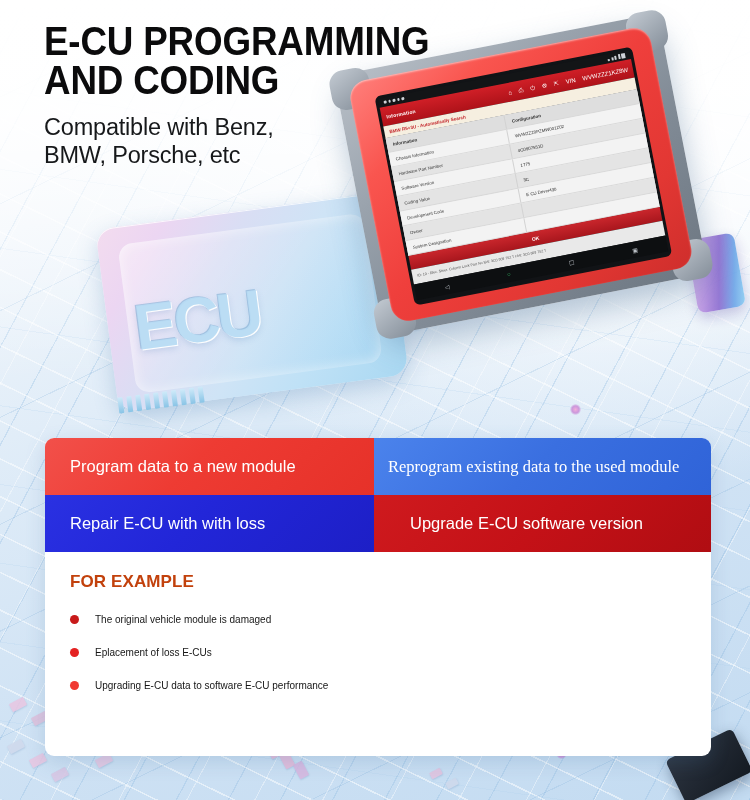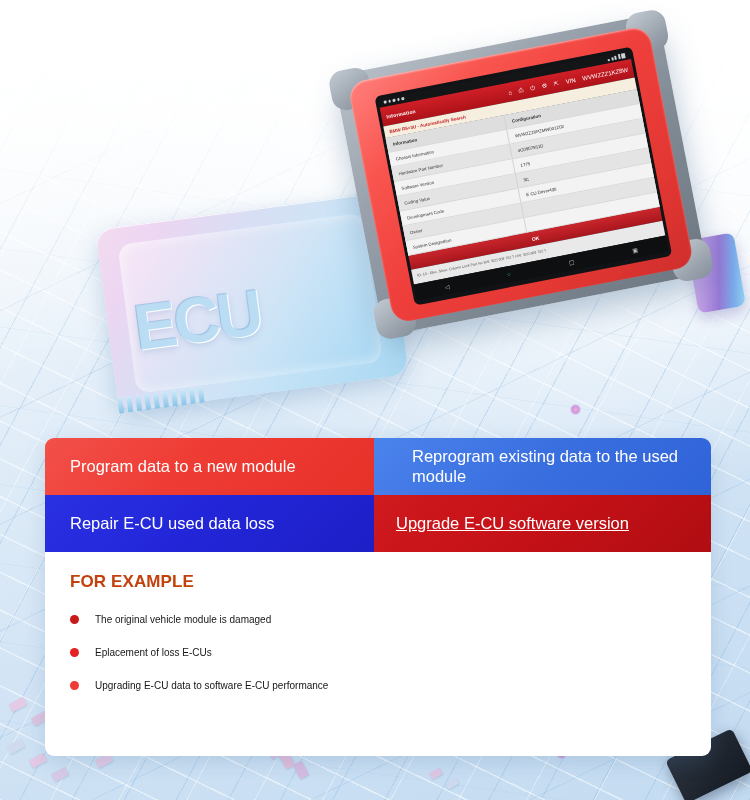--- a/index.html
+++ b/index.html
@@ -240,23 +240,23 @@
   }
   #grid { display:grid; grid-template-columns:329px 1fr; grid-template-rows:57px 57px; }
   .gcell {
     display:flex; align-items:center;
     padding:0 0 0 25px;
     color:#fff;
     font-size:16.5px;
     line-height:1.16;
   }
   .g-r1c1 { background:linear-gradient(135deg,#f2504a 0%,#ee3b33 45%,#e63129 100%);text-align:center; }
-  .g-r1c2 { background:linear-gradient(135deg,#4b83ec 0%,#3a6fe0 48%,#2f63d8 100%); padding-left:38px; }
+  .g-r1c2 { background:linear-gradient(135deg,#4b83ec 0%,#3a6fe0 48%,#2f63d8 100%); padding-left:14px;font-family:Liberation Serif, serif; }
   .g-r2c1 { background:linear-gradient(135deg,#2a31e2 0%,#2226d8 46%,#1d1fc6 100%); }
-  .g-r2c2 { background:linear-gradient(135deg,#cf1a1e 0%,#c41117 50%,#b00d12 100%); padding-left:22px;text-decoration:underline; }
+  .g-r2c2 { background:linear-gradient(135deg,#cf1a1e 0%,#c41117 50%,#b00d12 100%); padding-left:36px; }
 
   #example {
     padding:20px 0 0 25px;
   }
   #example h3 {
     font-size:17px; font-weight:bold; color:#c2410c; letter-spacing:.1px;
   }
   #example ul { list-style:none; margin-top:11px; }
   #example li {
     display:flex; align-items:center;
@@ -303,20 +303,26 @@
       <div style="position: absolute; left: 60px; top: 520px; width: 11px; height: 11px; border-radius: 50%; background: radial-gradient(circle, rgb(243, 166, 216) 0%, rgb(201, 142, 216) 45%, rgba(180, 150, 220, 0) 75%); opacity: 0.9;"></div>
       <div style="position: absolute; left: 570px; top: 404px; width: 11px; height: 11px; border-radius: 50%; background: radial-gradient(circle, rgb(243, 166, 216) 0%, rgb(201, 142, 216) 45%, rgba(180, 150, 220, 0) 75%); opacity: 0.9;"></div>
       <div style="position: absolute; left: 690px; top: 446px; width: 11px; height: 11px; border-radius: 50%; background: radial-gradient(circle, rgb(243, 166, 216) 0%, rgb(201, 142, 216) 45%, rgba(180, 150, 220, 0) 75%); opacity: 0.9;"></div>
       <div style="position: absolute; left: 556px; top: 748px; width: 11px; height: 11px; border-radius: 50%; background: radial-gradient(circle, rgb(243, 166, 216) 0%, rgb(201, 142, 216) 45%, rgba(180, 150, 220, 0) 75%); opacity: 0.9;"></div>
       <div style="position: absolute; left: 318px; top: 244px; width: 11px; height: 11px; border-radius: 50%; background: radial-gradient(circle, rgb(243, 166, 216) 0%, rgb(201, 142, 216) 45%, rgba(180, 150, 220, 0) 75%); opacity: 0.9;"></div>
       <div style="position: absolute; left: 360px; top: 286px; width: 11px; height: 11px; border-radius: 50%; background: radial-gradient(circle, rgb(243, 166, 216) 0%, rgb(201, 142, 216) 45%, rgba(180, 150, 220, 0) 75%); opacity: 0.9;"></div>
       <div style="position: absolute; left: 692px; top: 236px; width: 48px; height: 74px; border-radius: 8px; background: linear-gradient(100deg, rgb(214, 180, 234) 0%, rgb(182, 143, 224) 30%, rgb(143, 111, 210) 55%, rgb(111, 166, 232) 80%, rgb(143, 208, 242) 100%); transform: rotate(-10deg); opacity: 0.92; box-shadow: rgba(100, 90, 170, 0.35) 0px 6px 14px;"></div>
       <div style="position: absolute; left: 672px; top: 742px; width: 74px; height: 48px; border-radius: 5px; background: linear-gradient(150deg, rgb(44, 52, 64), rgb(20, 26, 34)); transform: rotate(-26deg); box-shadow: rgba(30, 50, 80, 0.45) 0px 5px 14px;"></div>
     </div>
 
+  <div id="headline">
+    <h1>E-CU PROGRAMMING
+AND CODING</h1>
+    <h2>Compatible with Benz,
+BMW, Porsche, etc</h2>
+  </div>
 
   <div id="chip-wrap">
     <div id="chip-body">
       <div id="chip-inner"></div>
     </div>
     <div class="legs" style="left:22px; top:196px; transform:rotate(-7.5deg);">
       <i></i>
         <i></i>
         <i></i>
         <i></i>
@@ -459,21 +465,21 @@
 
       </div>
     </div>
   </div>
 
   <div id="card">
 
     <div id="grid">
       <div class="gcell g-r1c1">Program data to a new module</div>
       <div class="gcell g-r1c2">Reprogram existing data to the used module</div>
-      <div class="gcell g-r2c1">Repair E-CU used data loss</div>
+      <div class="gcell g-r2c1">Repair E-CU with with loss</div>
       <div class="gcell g-r2c2">Upgrade E-CU software version</div>
     </div>
 
     <div id="example">
       <h3>FOR EXAMPLE</h3>
       <ul id="example-list">
           <li>
             <span class="dot" style="background: rgb(200, 26, 26);"></span>
             <span>The original vehicle module is damaged</span>
           </li>

